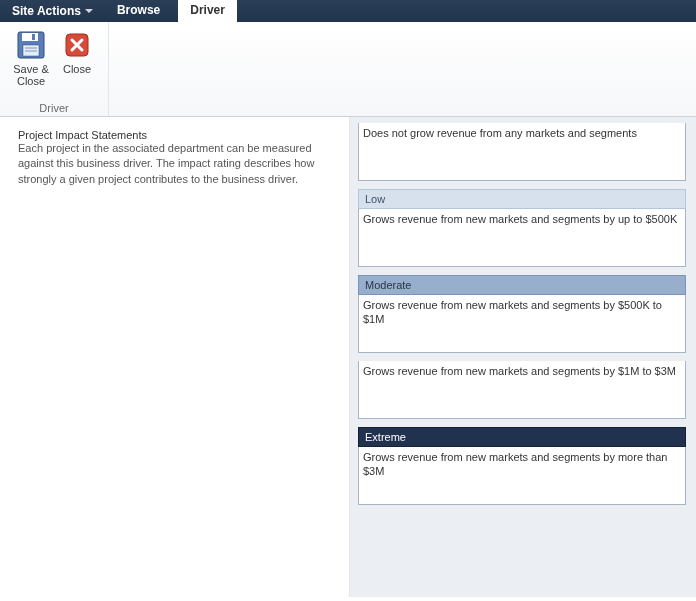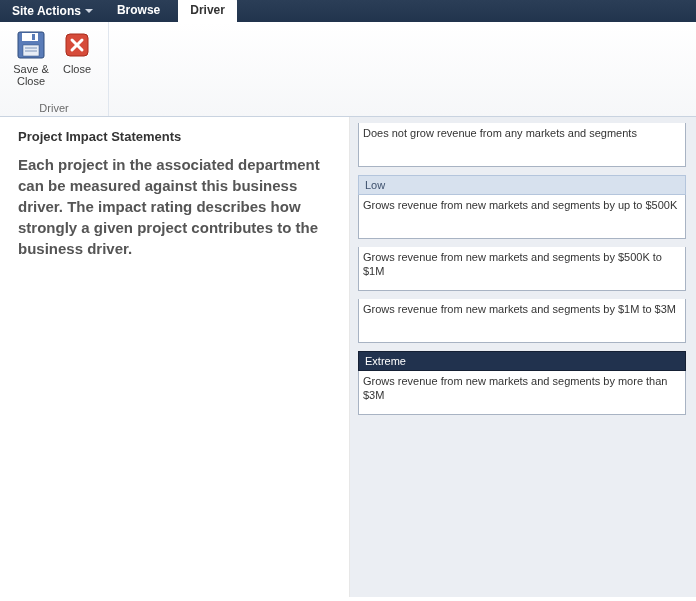--- a/index.html
+++ b/index.html
@@ -101,30 +101,28 @@
   .content-area {
     display: flex;
     height: calc(601px - 26px - 95px);
   }
   .left-pane {
     width: 350px;
     padding: 12px 18px 12px 18px;
     border-right: 1px solid #e7e7e7;
   }
   .left-title {
-    font-weight: bold;
-    font-size: 13px;
-    color: #333;
-    margin-bottom: 10px;
+    font-weight: normal;
+    font-size: 11px;
+    color: #333;
   }
   .left-desc {
-    font-size: 15px;
+    font-size: 11px;
     color: #555;
     line-height: 1.4;
-    font-weight: bold;
   }
   .right-pane {
     flex: 1;
     background: #ebeef3;
     padding: 6px 10px 10px 8px;
     overflow-y: hidden;
   }
   .impact-block {
     margin-bottom: 8px;
   }
@@ -134,21 +132,21 @@
     border: 1px solid;
   }
   .hdr-none { background:#eaeff6; color:#4a5e7e; border-color:#c6d2e2; }
   .hdr-low { background:#d7e1ee; color:#3d506d; border-color:#b4c5dc; }
   .hdr-moderate { background:#98aecd; color:#28354a; border-color:#7a93b8; }
   .hdr-strong { background:#3d5b87; color:#fff; border-color:#2b4263; }
   .hdr-extreme { background:#21324e; color:#fff; border-color:#152034; }
   .impact-textarea {
     display: block;
     width: 100%;
-    height: 44px;
+    height: 58px;
     resize: none;
     font-family: Verdana, Tahoma, sans-serif;
     font-size: 11px;
     padding: 3px 4px;
     border: 1px solid #a8b3c3;
     border-top: none;
     background: #fff;
     color: #333;
     overflow-y: scroll;
     line-height: 1.3;
@@ -207,20 +205,21 @@
     <div class="impact-block">
       <textarea class="impact-textarea" style="">Does not grow revenue from any markets and segments</textarea>
     </div>
 
     <div class="impact-block">
       <div class="impact-header hdr-low">Low</div>
       <textarea class="impact-textarea" style="">Grows revenue from new markets and segments by up to $500K</textarea>
     </div>
 
     <div class="impact-block">
+      <div class="impact-header hdr-moderate">Moderate</div>
       <textarea class="impact-textarea" style="">Grows revenue from new markets and segments by $500K to $1M</textarea>
     </div>
 
     <div class="impact-block">
       <textarea class="impact-textarea" style="">Grows revenue from new markets and segments by $1M to $3M</textarea>
     </div>
 
     <div class="impact-block">
       <div class="impact-header hdr-extreme">Extreme</div>
       <textarea class="impact-textarea" style="">Grows revenue from new markets and segments by more than $3M</textarea>

